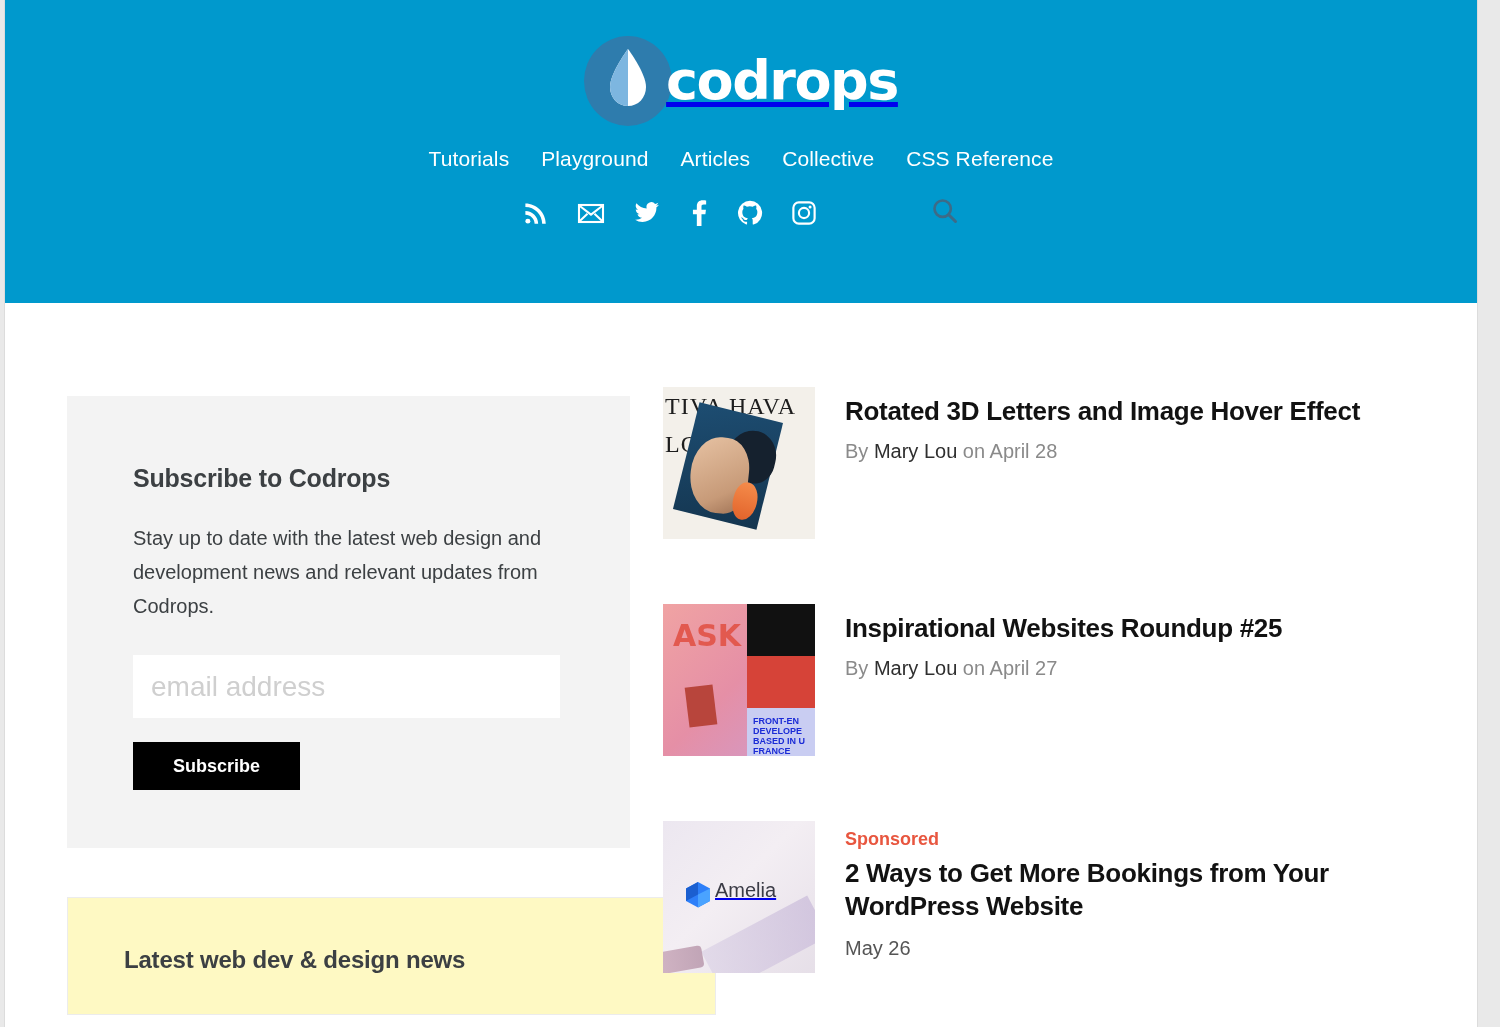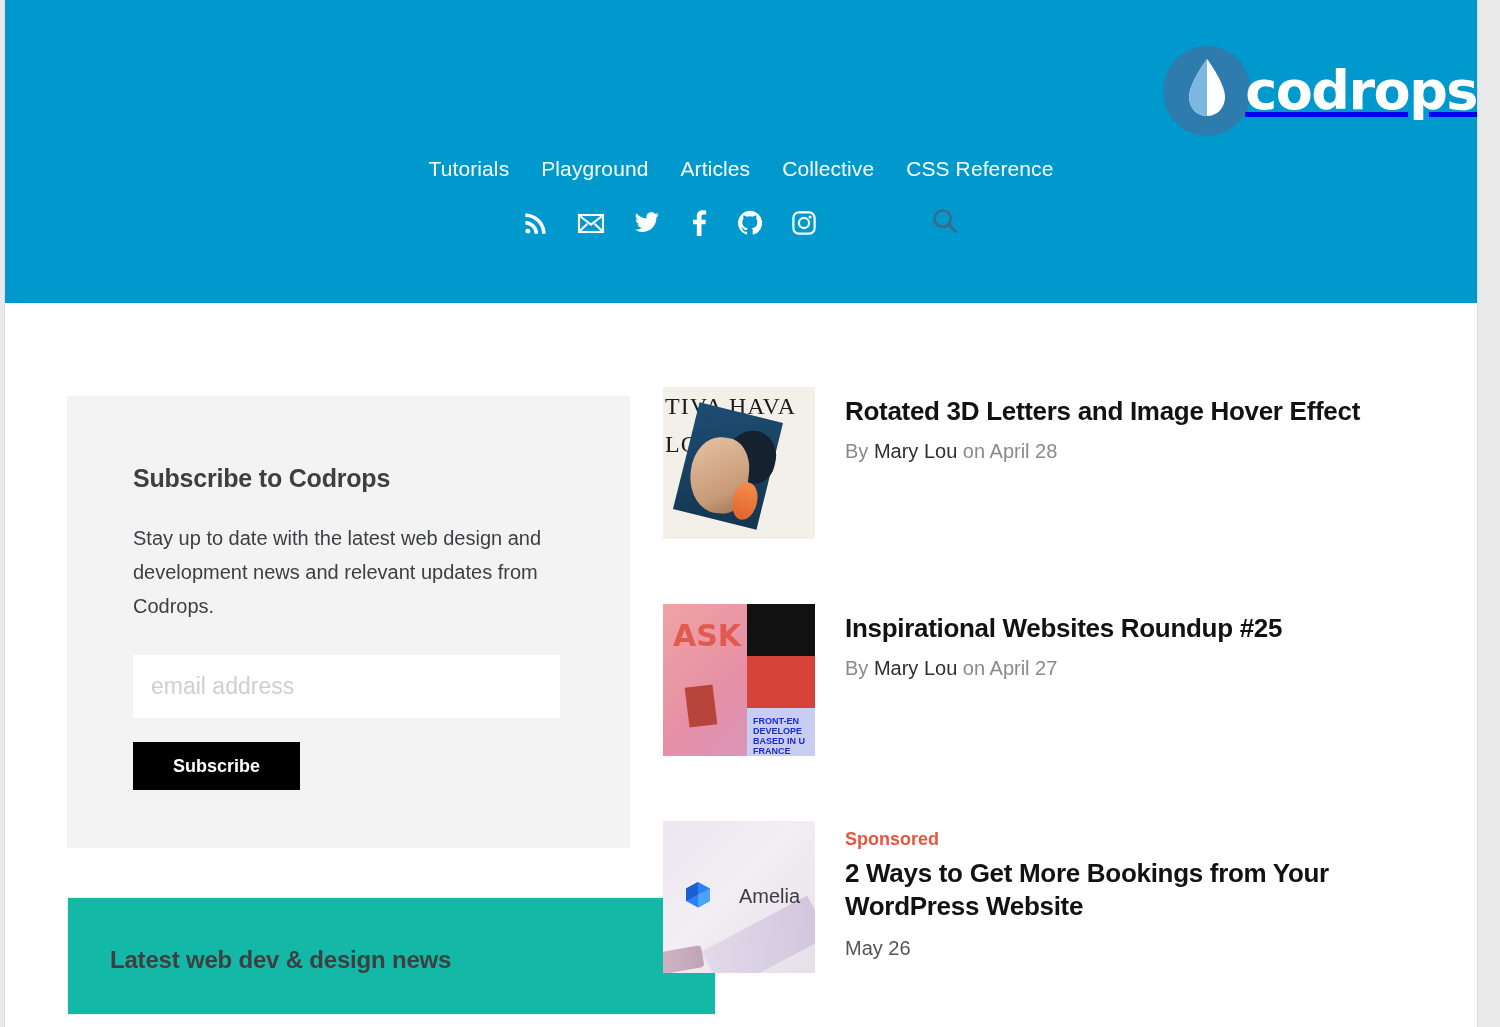--- a/index.html
+++ b/index.html
@@ -19,22 +19,22 @@
     overflow: hidden;
     border-left: 1px solid #dcdcdc;
     border-right: 1px solid #dcdcdc;
   }
 
   
   .site-header {
     background: #0099cd;
     height: 303px;
     width: 100%;
-    padding-top: 40px;
-    text-align: right;
+    padding-top: 30px;
+    text-align: center;
   }
   .logo {
     display: inline-flex;
     align-items: center;
     justify-content: center;
     height: 96px;
     position: relative;
     user-select: none;
   }
   .logo-circle {
@@ -113,44 +113,44 @@
     color: #3c4043;
   }
   .email-input {
     display: block;
     margin-top: 32px;
     width: 427px;
     height: 63px;
     border: none;
     background: #ffffff;
     padding: 0 18px;
-    font-size: 23px;
+    font-size: 28px;
     color: #3c4043;
     font-family: "Liberation Sans", sans-serif;
   }
   .email-input::placeholder { color: #cfcfcf; }
   .subscribe-btn {
     margin-top: 24px;
     background: #000000;
     color: #ffffff;
     border: none;
     padding: 0 40px;
     height: 48px;
     font-size: 18px;
     font-weight: 700;
     cursor: pointer;
     font-family: "Liberation Sans", sans-serif;
   }
 
   .news-panel {
     margin-top: 49px;
     width: 649px;
-    background: #14b8a6;
+    background: #fef9c3;
     border: 1px solid #ececec;
-    padding: 48px 66px 40px 42px;
+    padding: 48px 66px 40px 56px;
     min-height: 110px;
   }
   .news-title {
     margin: 0;
     font-size: 24px;
     font-weight: 700;
     color: #3c4043;
     letter-spacing: -0.2px;
   }
 
@@ -213,21 +213,21 @@
 
   .t2 { background:linear-gradient(135deg,#f0a3a3 0%,#e58fa6 50%,#cf9ccd 100%); }
   .t2 .ask { position:absolute; left:10px; top:14px; font-size:30px; font-weight:700; color:#e2594f; font-family:"DejaVu Sans", sans-serif; }
   .t2 .blk { position:absolute; right:0; top:0; width:68px; height:52px; background:#111; }
   .t2 .red { position:absolute; right:0; top:52px; width:68px; height:52px; background:#d64338; }
   .t2 .lav { position:absolute; right:0; top:104px; width:68px; height:66px; background:#c9cdf2; }
   .t2 .lav span { position:absolute; left:6px; top:8px; font-size:9px; font-weight:700; color:#1b2bd6; line-height:10px; }
   .t2 .minicard { position:absolute; left:24px; top:82px; width:28px; height:40px; background:#b8453c; transform:rotate(-7deg); }
 
   .t3 { background:linear-gradient(135deg,#ece7f0 0%,#f3eef3 45%,#e6dfe8 100%); }
-  .t3 .amelia { position:absolute; left:18px; top:58px; display:flex; align-items:center; gap:24px; }
+  .t3 .amelia { position:absolute; left:18px; top:58px; display:flex; align-items:flex-start; gap:0;text-decoration:underline; }
   .t3 .amelia-txt { font-size:20px; color:#3b3b46; font-family:"Liberation Sans", sans-serif; }
   .t3 .streak { position:absolute; right:-10px; bottom:6px; width:120px; height:46px;
     background:linear-gradient(100deg,#dcd3e6,#c7b8d8); transform:rotate(-28deg); opacity:.7; }
   .t3 .strip { position:absolute; left:-6px; bottom:2px; width:46px; height:22px;
     background:linear-gradient(90deg,#c9a6b8,#b593a8); transform:rotate(-10deg); opacity:.8; border-radius:4px;}
 </style>
 </head>
 <body>
 
 <div class="page">

